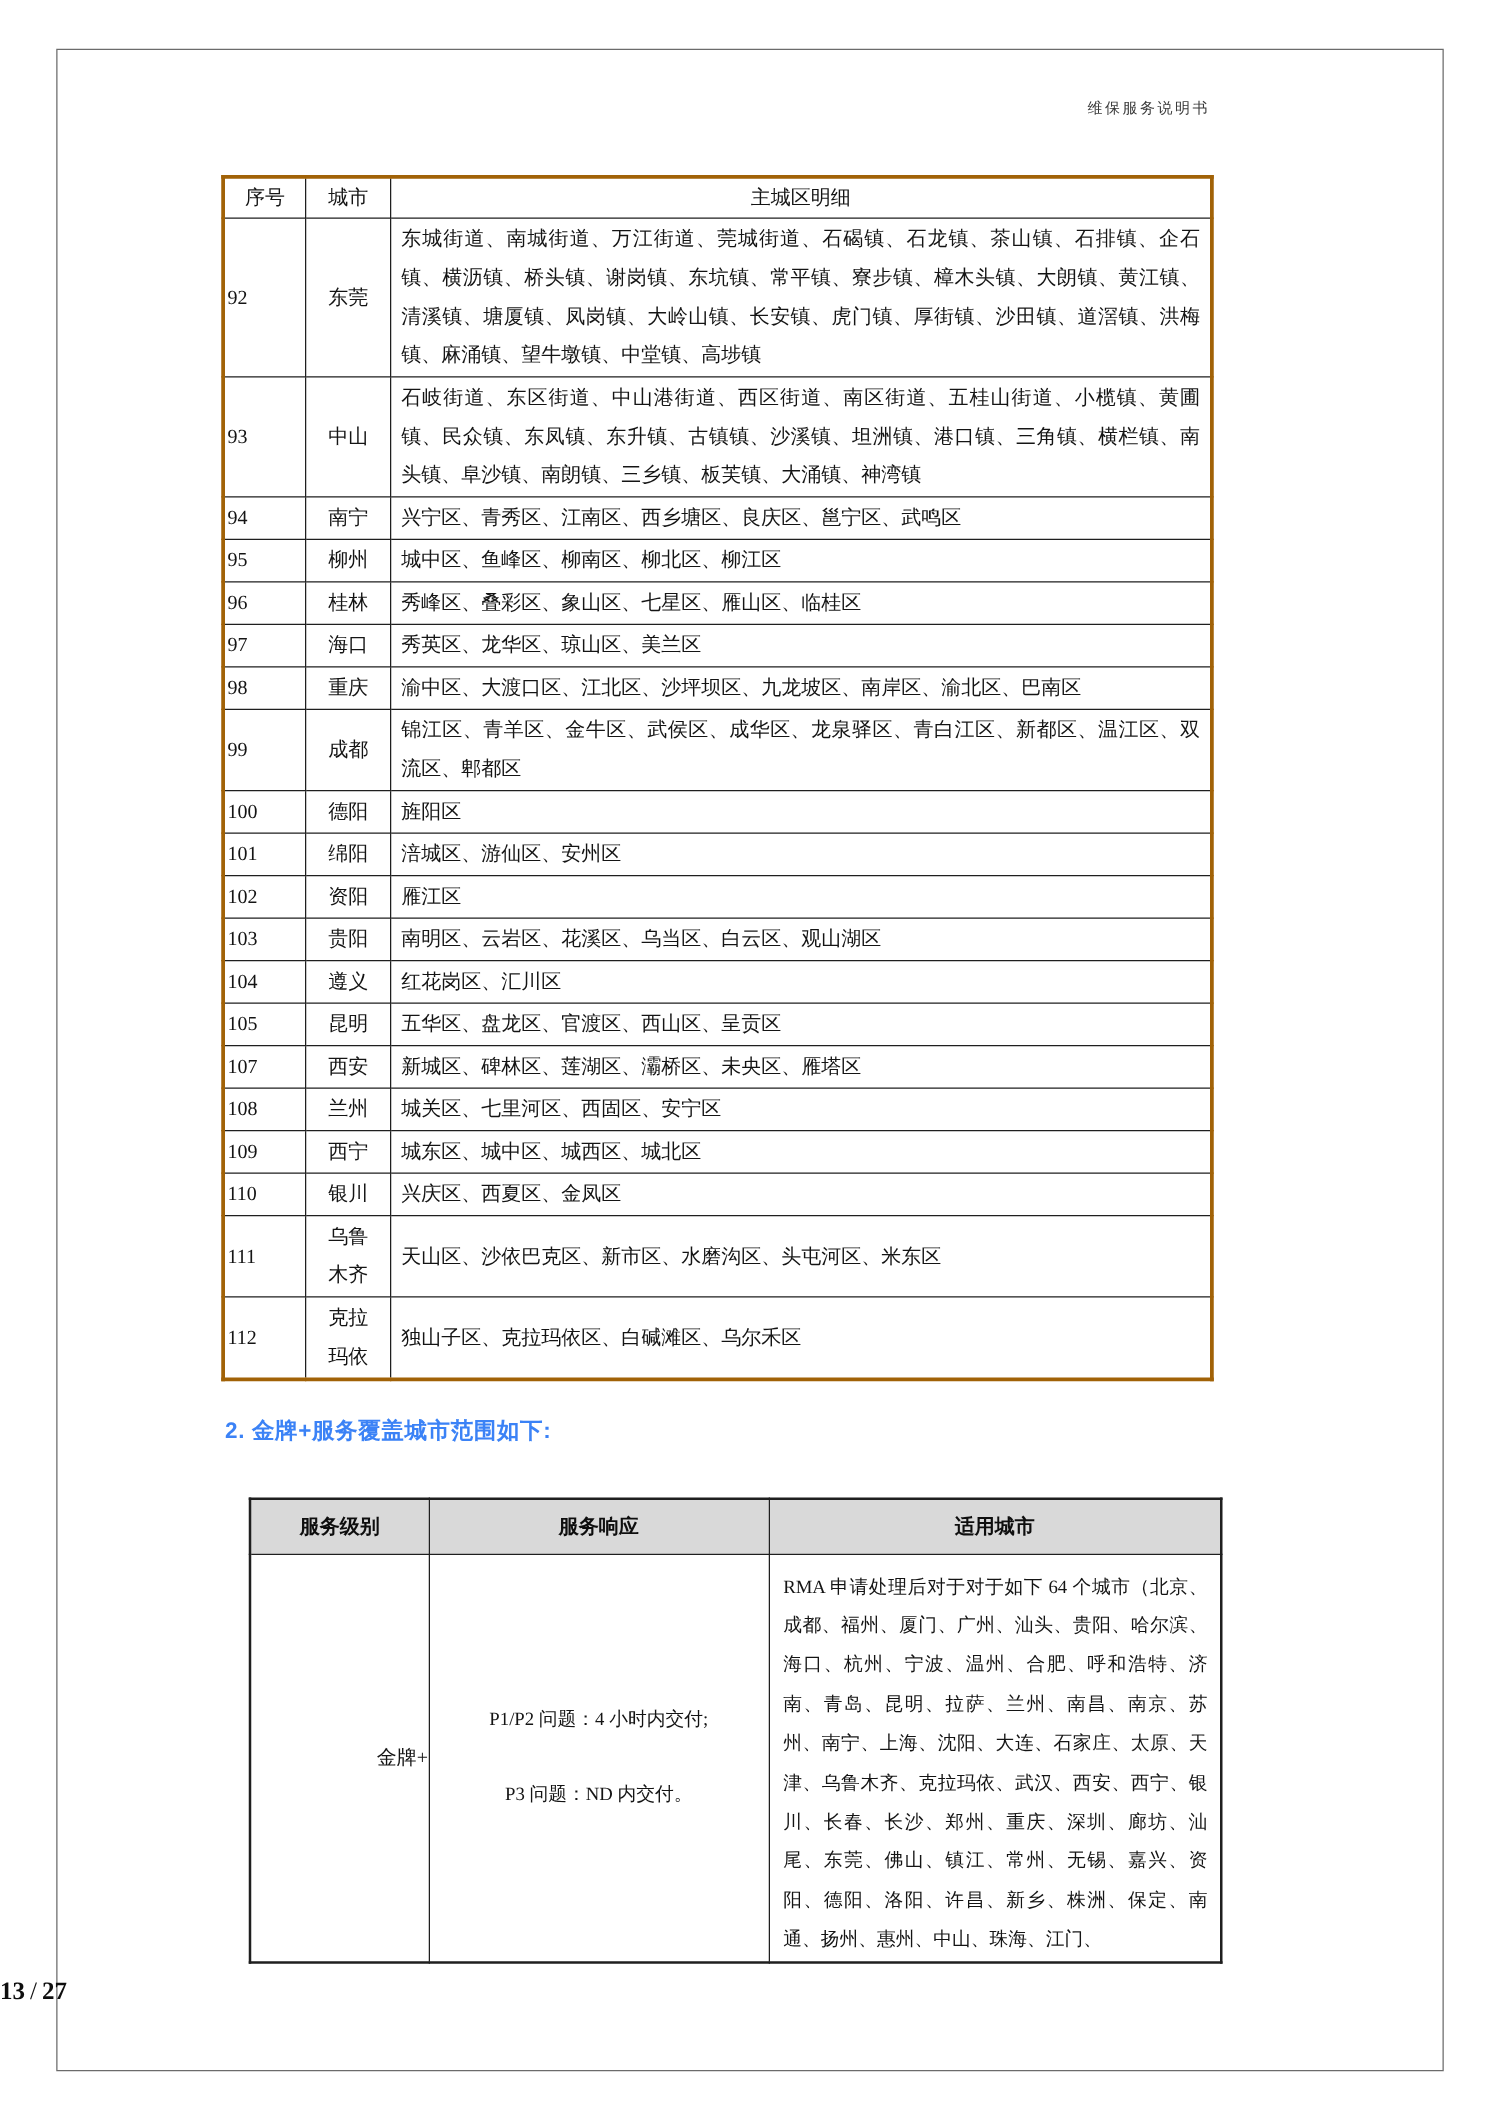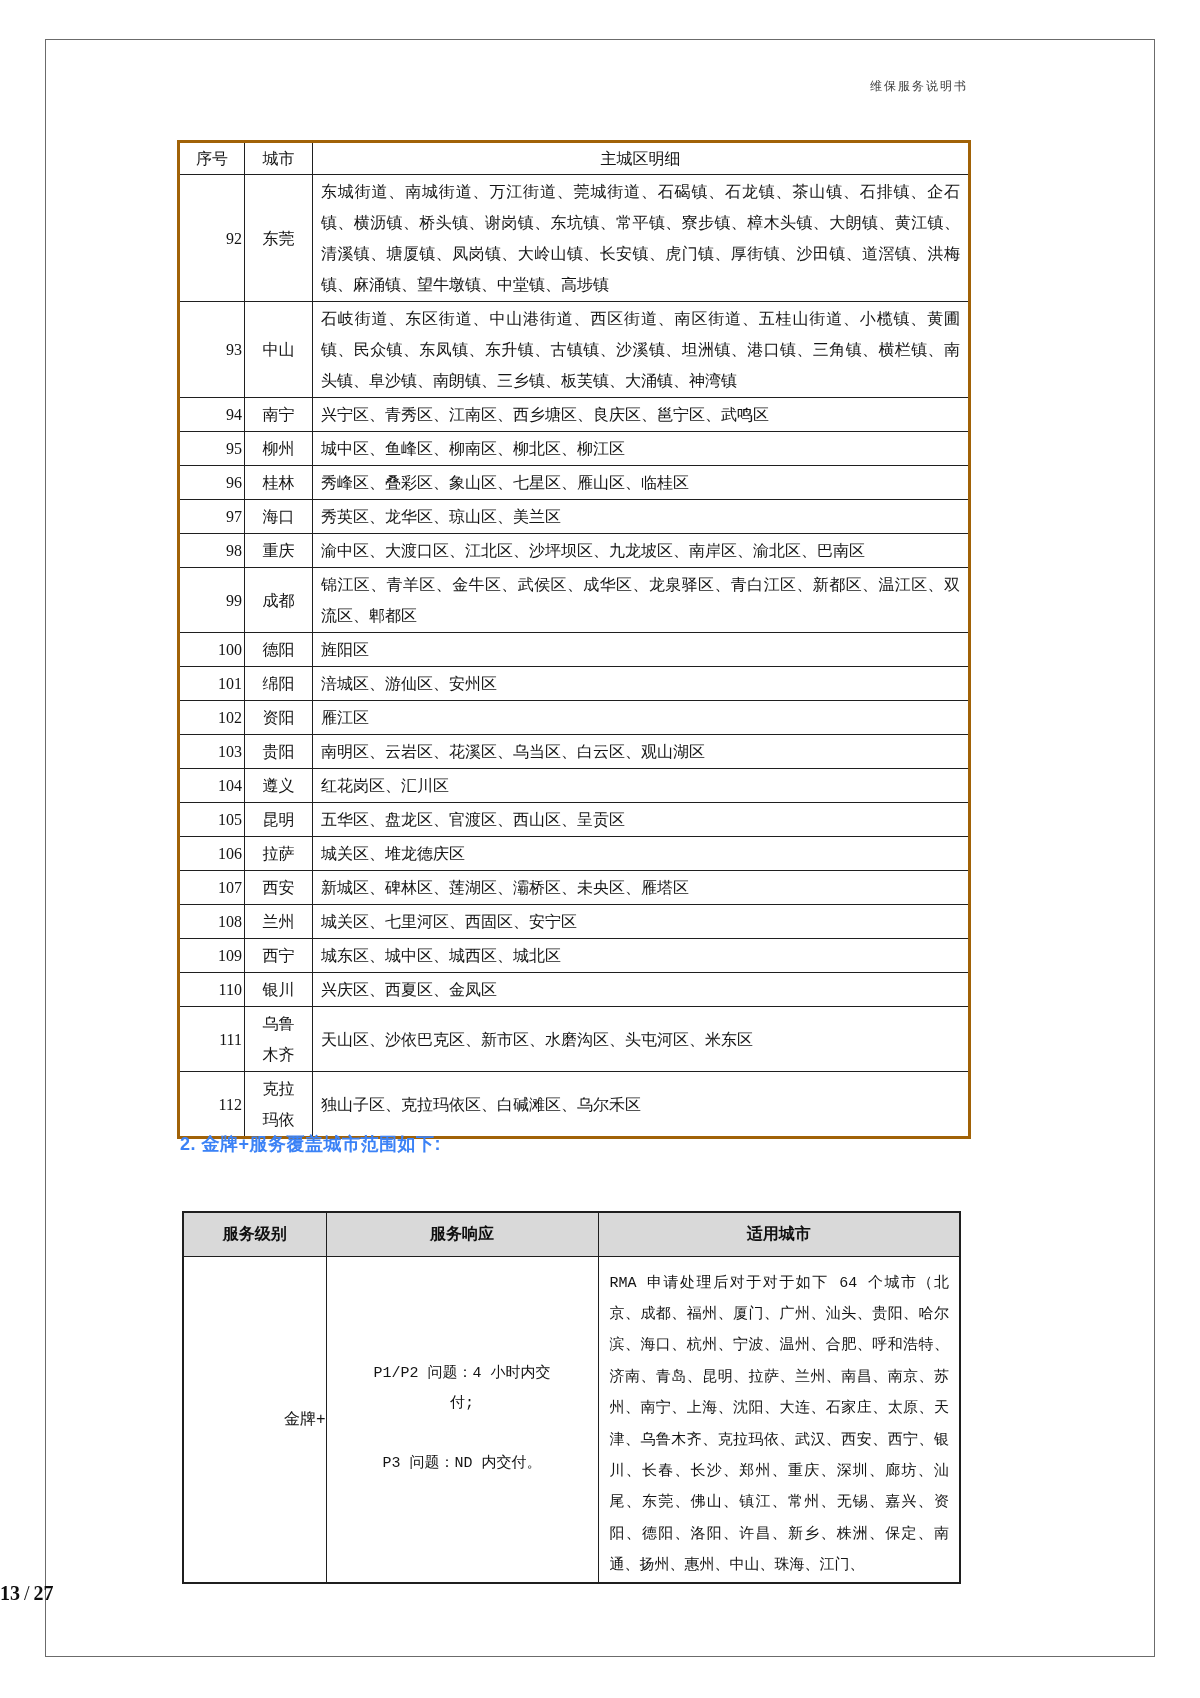--- a/index.html
+++ b/index.html
@@ -23,38 +23,37 @@
   .city-table {
     position:absolute; left:177px; top:140px; width:791px;
     font-size:16px; color:#141414;
     border:3px solid #a16207;
   }
   .city-table th, .city-table td {
     border:1px solid #1f1f1f; line-height:31px; vertical-align:middle;
   }
   .city-table th { font-weight:normal; height:30px; text-align:center; padding:0 2px; }
   .city-table td { padding:1px 2px; }
-  .city-table td.c-no   { text-align:right; }
+  .city-table td.c-no   { text-align:left; }
   .city-table td.c-city { text-align:center; padding:1px 16px; }
   .city-table td.c-districts { text-align:justify; padding:1px 8px; }
 
   
   .section-heading {
     position:absolute; left:180px; top:1132px;
     font-family:Liberation Sans, sans-serif;
     font-weight:bold; font-size:18px; color:#3b82f6; letter-spacing:0.5px;text-align:center;
   }
 
   
   .service-table {
-    position:absolute; left:182px; top:1198px; width:777px;
-    font-family:Liberation Mono, monospace;
+    position:absolute; left:199px; top:1198px; width:777px;
+    font-family:Liberation Serif, serif;
     font-size:15px; color:#141414;
     border:2px solid #1f1f1f;
-    margin-top:13px;
   }
   .service-table th, .service-table td { border:1px solid #1f1f1f; vertical-align:middle; }
   .service-table th {
     background:#d9d9d9; height:44px; text-align:center;
     font-size:16px; font-weight:bold; color:#0e0e0e;
   }
   .service-table td { height:308px; }
   .service-table td.s-level { text-align:right; font-size:16px; }
   .service-table td.s-response { text-align:center; padding:0 12px; }
   .service-table td.s-response p { line-height:30px; word-break:break-all; max-width:196px; margin:0 auto; }
@@ -155,25 +154,20 @@
         </tr>
         <tr>
           <td class="c-no">104</td>
           <td class="c-city">遵义</td>
           <td class="c-districts">红花岗区、汇川区</td>
         </tr>
         <tr>
           <td class="c-no">105</td>
           <td class="c-city">昆明</td>
           <td class="c-districts">五华区、盘龙区、官渡区、西山区、呈贡区</td>
-        </tr>
-        <tr>
-          <td class="c-no">106</td>
-          <td class="c-city">拉萨</td>
-          <td class="c-districts">城关区、堆龙德庆区</td>
         </tr>
         <tr>
           <td class="c-no">107</td>
           <td class="c-city">西安</td>
           <td class="c-districts">新城区、碑林区、莲湖区、灞桥区、未央区、雁塔区</td>
         </tr>
         <tr>
           <td class="c-no">108</td>
           <td class="c-city">兰州</td>
           <td class="c-districts">城关区、七里河区、西固区、安宁区</td>

